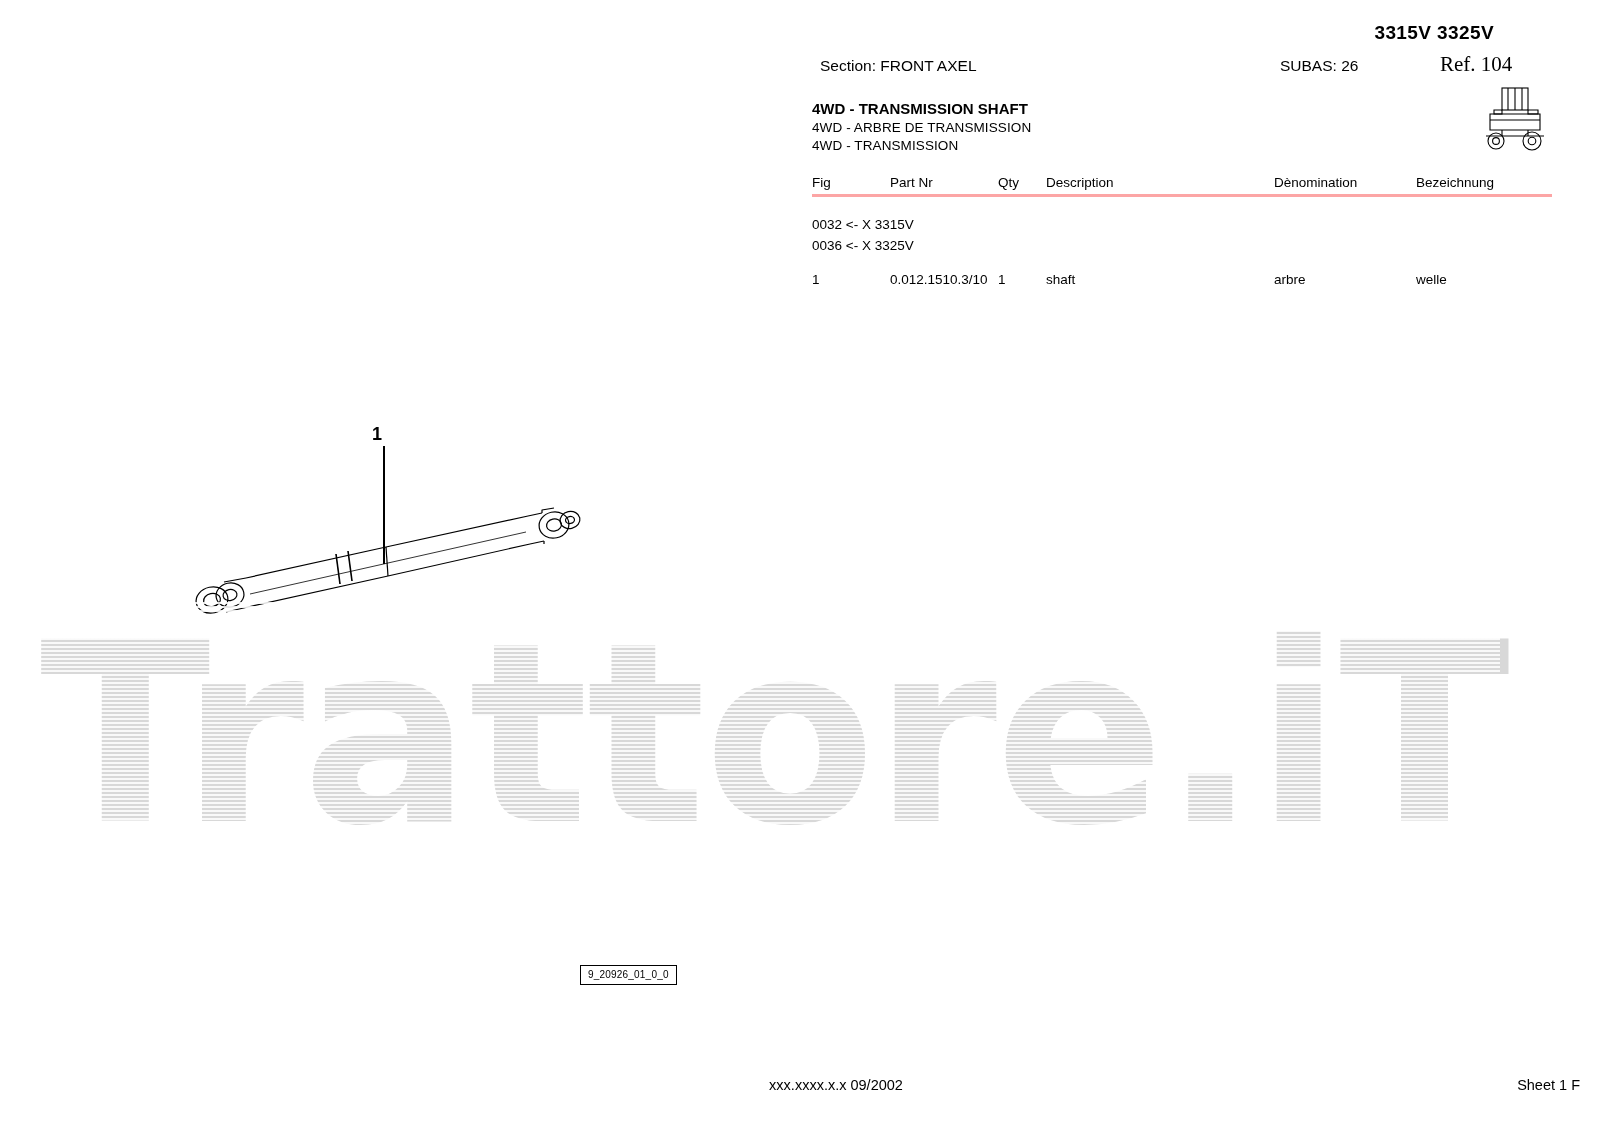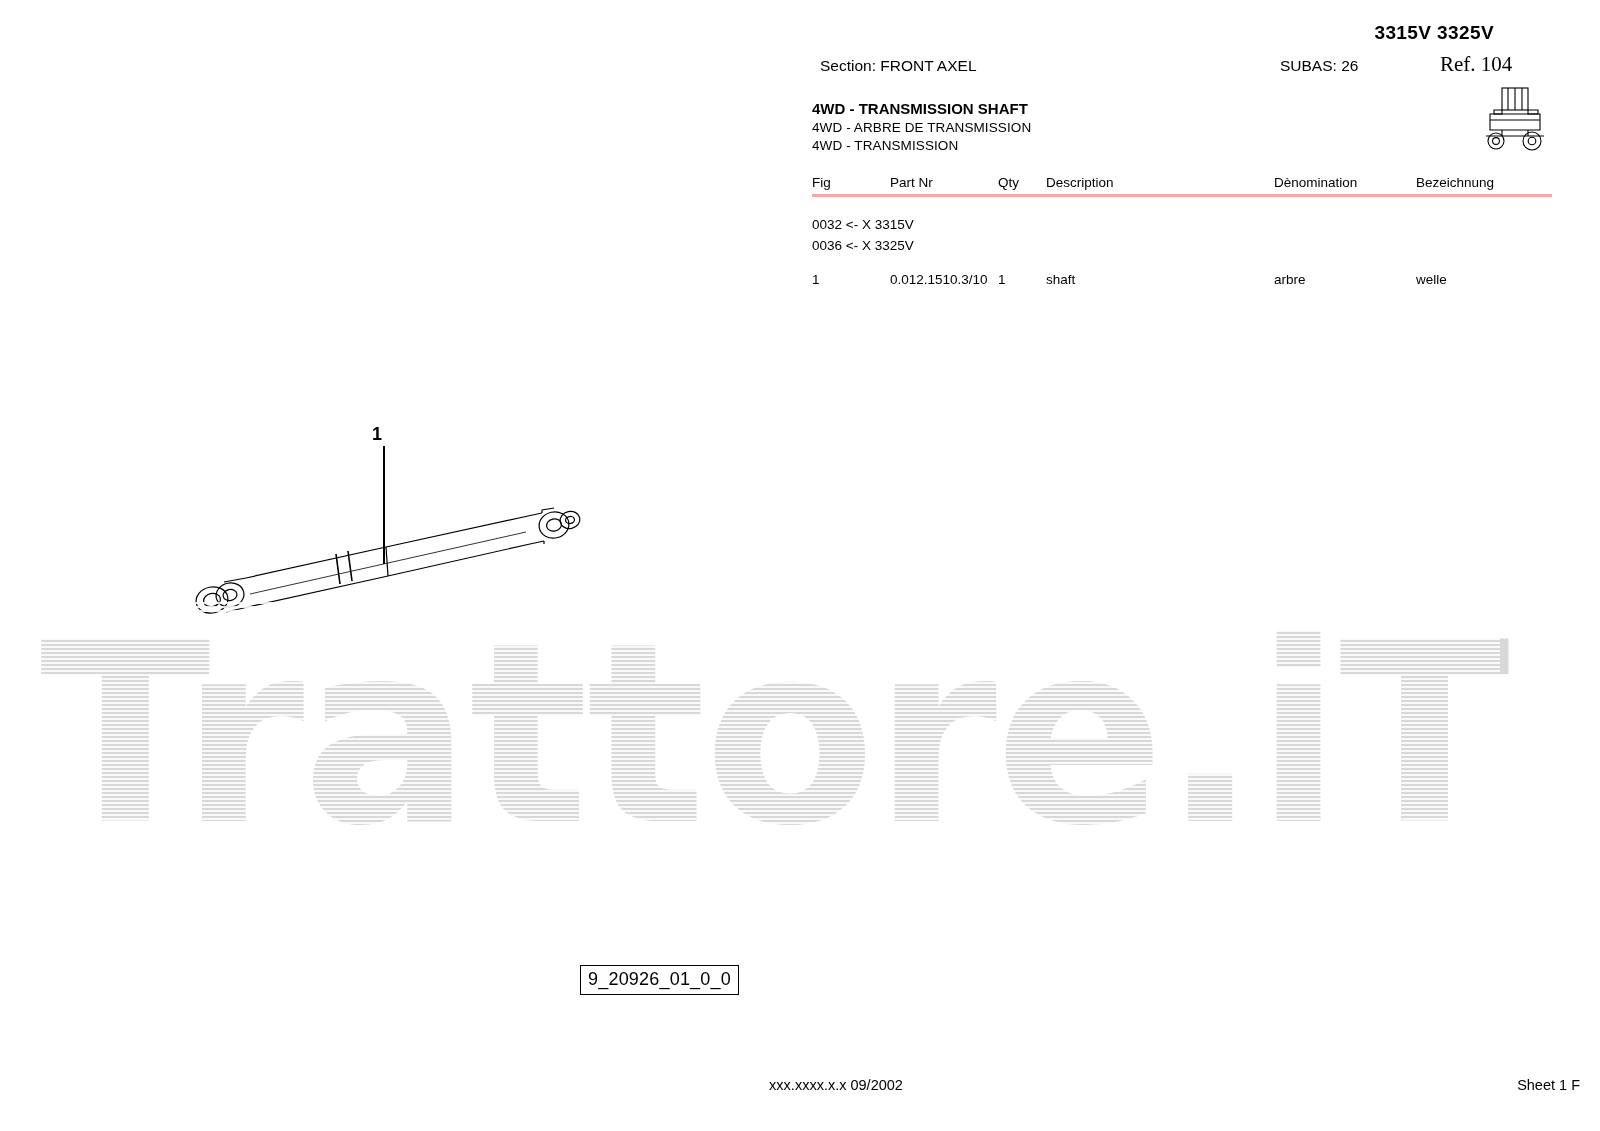--- a/index.html
+++ b/index.html
@@ -170,21 +170,21 @@
     pointer-events: none;
   }
 
   
   .code-box {
     position: absolute;
     left: 580px;
     top: 965px;
     border: 1px solid #000;
     padding: 3px 7px 4px 7px;
-    font-size: 18px;
+    font-size: 10px;
     font-family: "Liberation Sans", sans-serif;
     letter-spacing: 0.2px;
   }
 
   
   .footer-center {
     position: absolute;
     left: 0;
     top: 1077px;
     width: 1600px;

